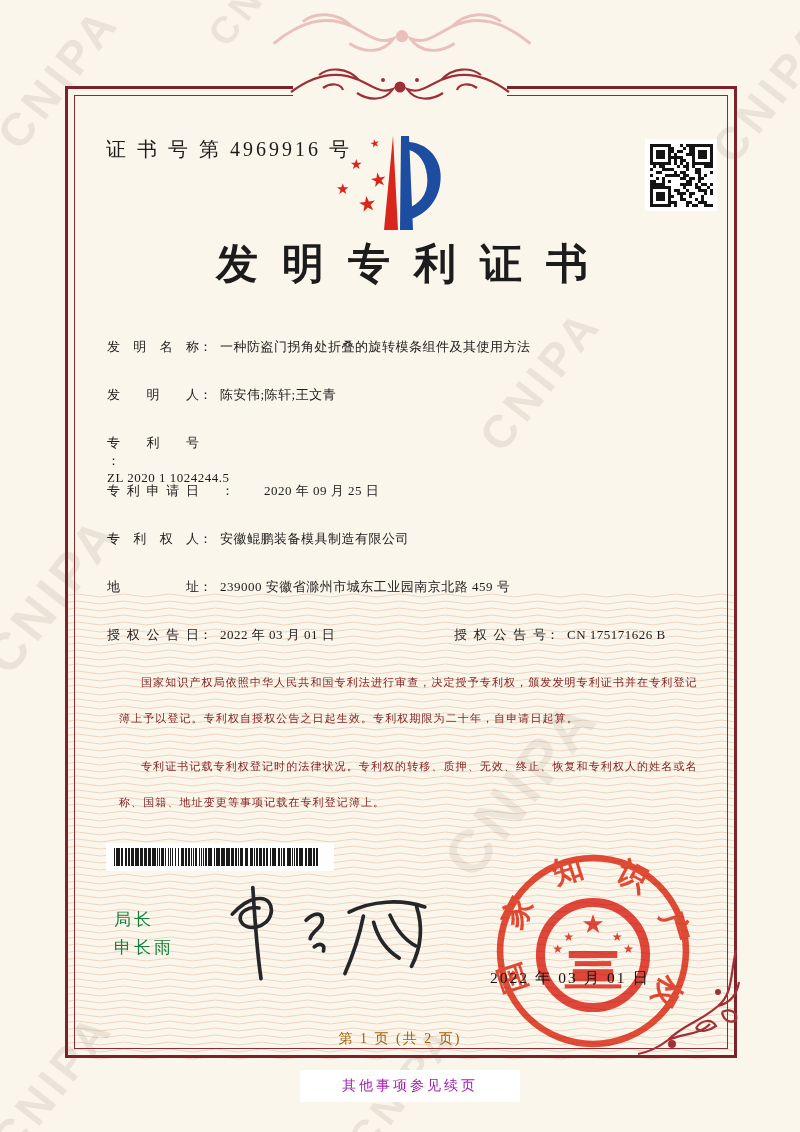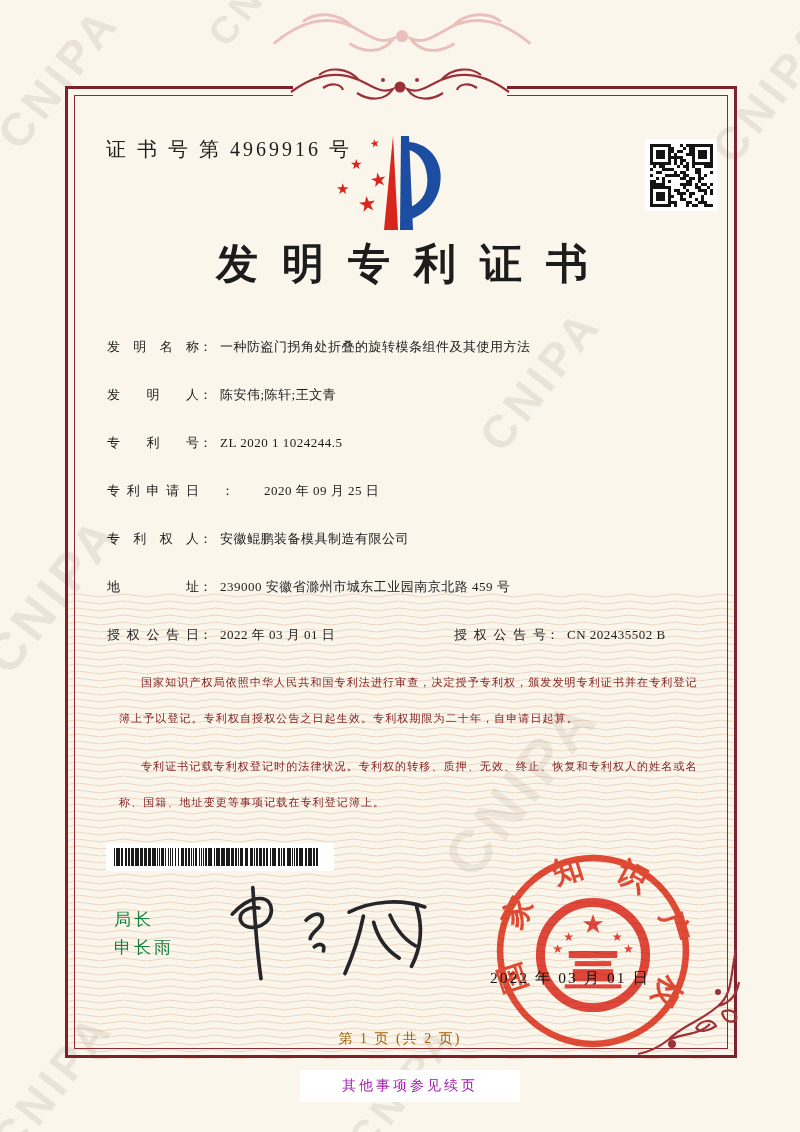--- a/index.html
+++ b/index.html
@@ -371,21 +371,21 @@
   <div class="frow" style="top:338px;">
     <span class="flabel">发明名称</span>
       <span class="fcolon">：</span>
     <span class="fval">一种防盗门拐角处折叠的旋转模条组件及其使用方法</span>
   </div>
   <div class="frow" style="top:386px;">
     <span class="flabel">发明人</span>
       <span class="fcolon">：</span>
     <span class="fval">陈安伟;陈轩;王文青</span>
   </div>
-  <div class="frow" style="top:434px;">
+  <div class="frow" style="top:434px;flex-direction:column;">
     <span class="flabel">专利号</span>
       <span class="fcolon">：</span>
     <span class="fval">ZL 2020 1 1024244.5</span>
   </div>
   <div class="frow" style="top:482px;gap:22px;">
     <span class="flabel">专利申请日</span>
       <span class="fcolon">：</span>
     <span class="fval">2020 年 09 月 25 日</span>
   </div>
   <div class="frow" style="top:530px;">
@@ -397,21 +397,21 @@
     <span class="flabel">地址</span>
       <span class="fcolon">：</span>
     <span class="fval">239000 安徽省滁州市城东工业园南京北路 459 号</span>
   </div>
   <div class="frow" style="top:626px;">
     <span class="flabel">授权公告日</span>
       <span class="fcolon">：</span>
     <span class="fval" style="width:196px;">2022 年 03 月 01 日</span>
     <span class="flabel fval2-label">授权公告号</span>
       <span class="fcolon">：</span>
-    <span class="fval">CN 202435502 B</span>
+    <span class="fval">CN 175171626 B</span>
   </div>
 
   <div class="body-text">
     <p>国家知识产权局依照中华人民共和国专利法进行审查，决定授予专利权，颁发发明专利证书并在专利登记簿上予以登记。专利权自授权公告之日起生效。专利权期限为二十年，自申请日起算。</p>
     <p>专利证书记载专利权登记时的法律状况。专利权的转移、质押、无效、终止、恢复和专利权人的姓名或名称、国籍、地址变更等事项记载在专利登记簿上。</p>
   </div>
 
   <div class="barcode">
     <svg id="barcode-svg" width="214" height="18">
         <rect x="2" y="0" width="1" height="18" fill="#1a1a1a"></rect>

